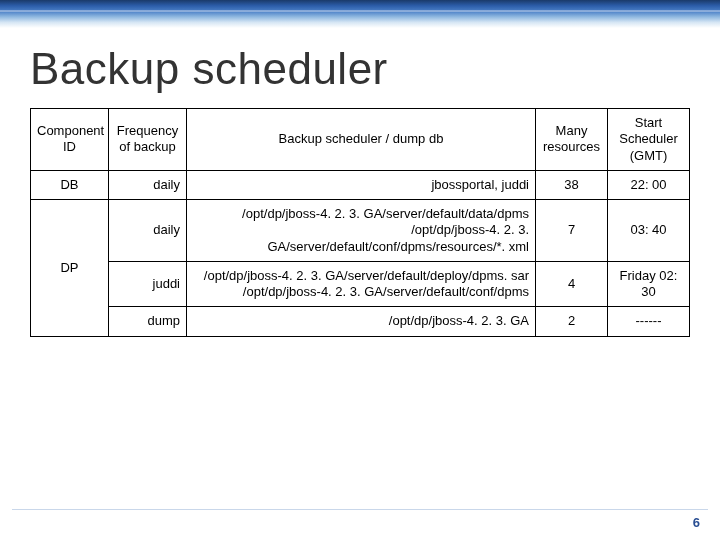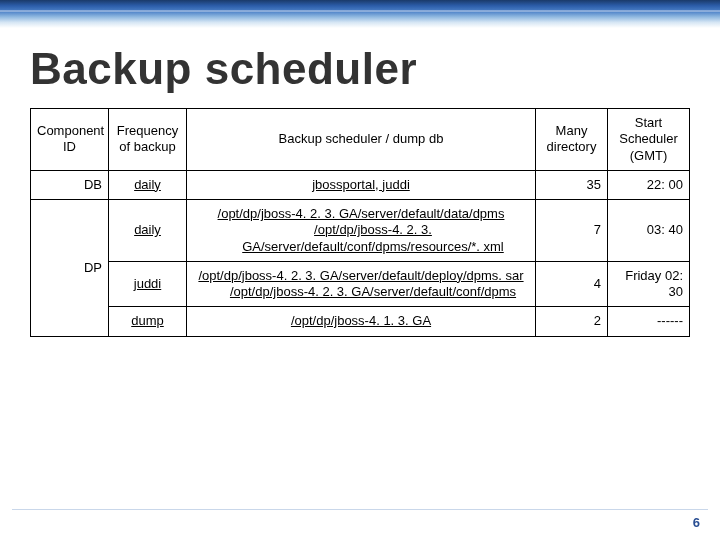--- a/index.html
+++ b/index.html
@@ -25,21 +25,21 @@
     height: 2px;
     background: rgba(255,255,255,0.35);
   }
   .slide {
     position: absolute;
     left: 0; right: 0; top: 28px; bottom: 0;
     padding: 16px 30px 0 30px;
   }
   h1.title {
     font-size: 44px;
-    font-weight: 700;
+    font-weight: 400;
     color: #333;
     margin-bottom: 14px;
     letter-spacing: 0.5px;
   }
   table.grid {
     border-collapse: collapse;
     width: 100%;
     table-layout: fixed;
   }
   table.grid th, table.grid td {
@@ -52,22 +52,22 @@
   }
   table.grid th {
     font-weight: 400;
     text-align: center;
   }
   col.c-comp { width: 78px; }
   col.c-freq { width: 78px; }
   col.c-dir  { width: auto; }
   col.c-many { width: 72px; }
   col.c-start{ width: 82px; }
-  td.center, th { text-align: right; }
-  td.left { text-align: center; text-decoration: underline; }
+  td.center, th { text-align: center; }
+  td.left { text-align: right; }
   .indent-block { display: block; padding-left: 24px; text-indent: -24px; }
   .pagenum {
     position: absolute;
     right: 20px;
     bottom: 10px;
     font-size: 13px;
     color: #2a4f93;
     font-weight: 600;
   }
   .bottom-rule {
@@ -91,30 +91,30 @@
         <col class="c-freq">
         <col class="c-dir">
         <col class="c-many">
         <col class="c-start">
     </colgroup>
     <thead>
       <tr>
         <th>Component ID</th>
         <th>Frequency of backup</th>
         <th>Backup scheduler / dump db</th>
-        <th>Many directory</th>
+        <th>Many resources</th>
         <th>Start Scheduler (GMT)</th>
       </tr>
     </thead>
     <tbody>
       <tr>
         <td class="center">DB</td>
         <td class="left">daily</td>
         <td class="left">jbossportal, juddi</td>
-        <td class="center">35</td>
+        <td class="center">38</td>
         <td class="center">22: 00</td>
       </tr>
       <tr>
         <td class="center" rowspan="3">DP</td>
         <td class="left">daily</td>
         <td class="left">
             <span class="indent-block">/opt/dp/jboss-4. 2. 3. GA/server/default/data/dpms /opt/dp/jboss-4. 2. 3. GA/server/default/conf/dpms/resources/*. xml</span>
           </td>
         <td class="center">7</td>
         <td class="center">03: 40</td>
@@ -122,21 +122,21 @@
       <tr>
         <td class="left">juddi</td>
         <td class="left">
             <span class="indent-block">/opt/dp/jboss-4. 2. 3. GA/server/default/deploy/dpms. sar /opt/dp/jboss-4. 2. 3. GA/server/default/conf/dpms</span>
           </td>
         <td class="center">4</td>
         <td class="center">Friday 02: 30</td>
       </tr>
       <tr>
         <td class="left">dump</td>
-        <td class="left">/opt/dp/jboss-4. 1. 3. GA</td>
+        <td class="left">/opt/dp/jboss-4. 2. 3. GA</td>
         <td class="center">2</td>
         <td class="center">------</td>
       </tr>
     </tbody>
   </table>
 </div>
 
 <div class="bottom-rule"></div>
 <div class="pagenum">6</div>
 

